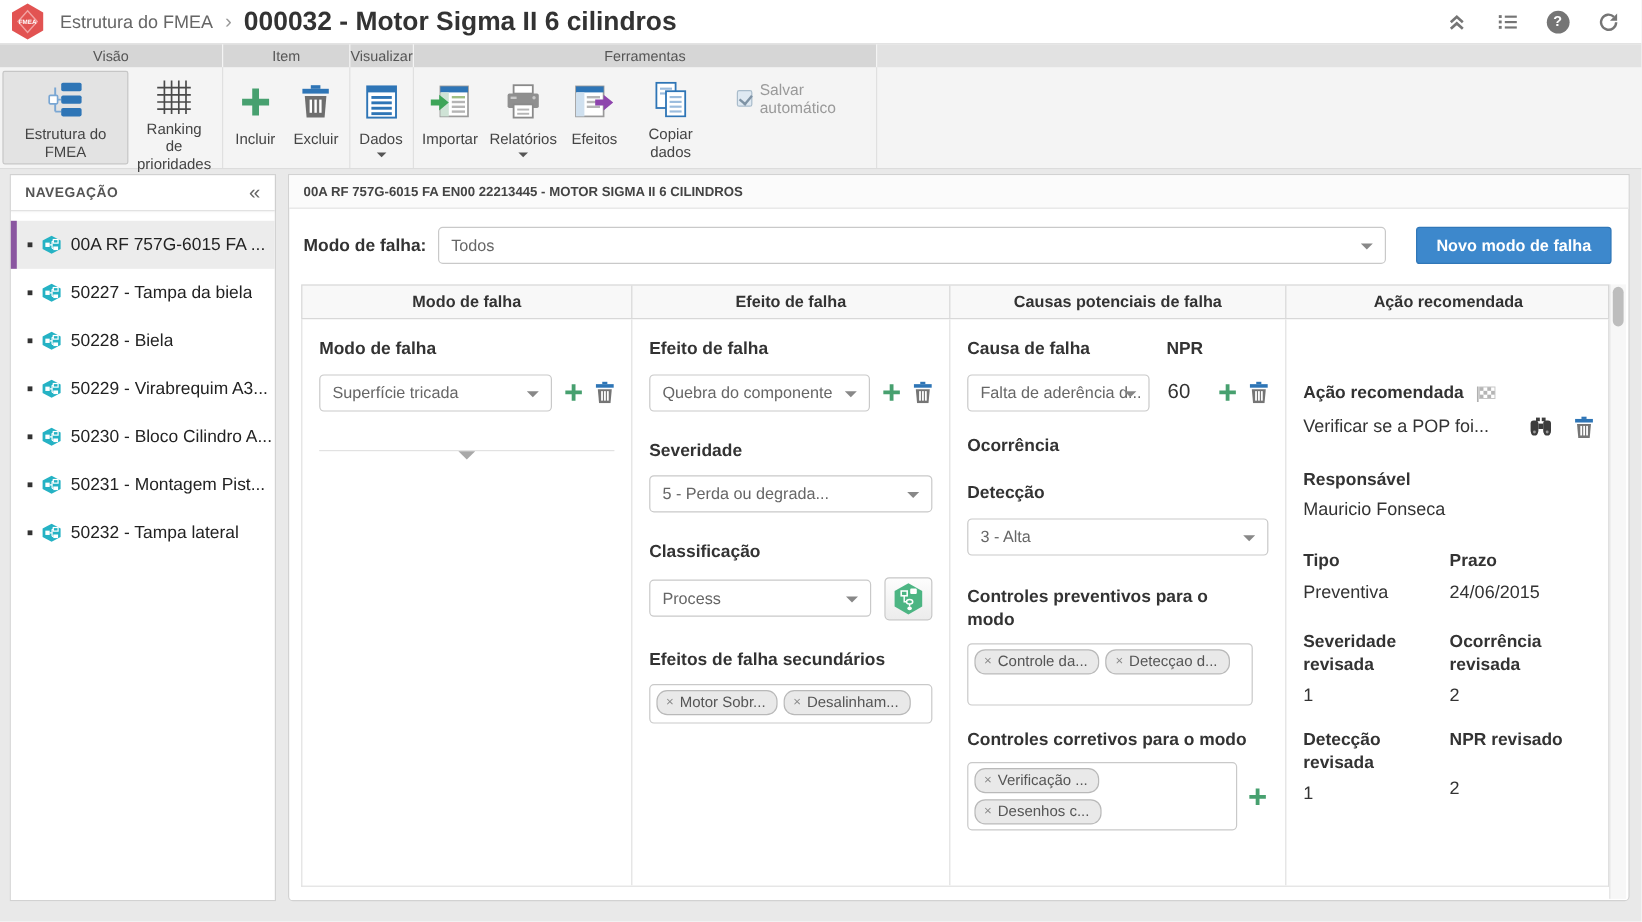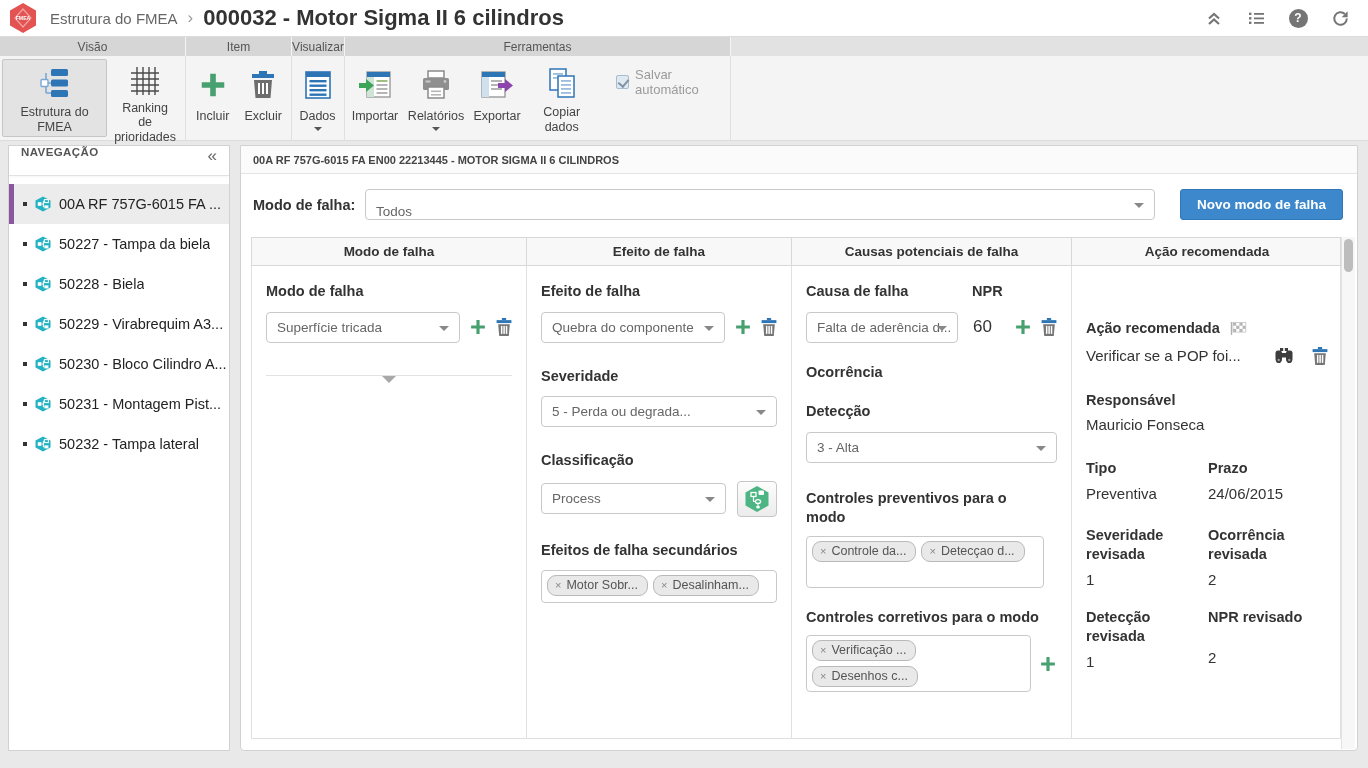--- a/index.html
+++ b/index.html
@@ -28,39 +28,39 @@
   .rbtn.selected { background:#e3e3e3; border-color:#c6c6c6; }
   .rbtn .ric { height:40px; display:flex; align-items:center; justify-content:center; margin-bottom:4px; }
   .drop-caret { width:0; height:0; border-left:4px solid transparent; border-right:4px solid transparent; border-top:4px solid #555; margin-top:4px; }
   .autosave { display:flex; align-items:center; gap:6px; margin:8px 0 0 18px; }
   .autosave .cb { width:14px; height:14px; border:1px solid #a9bccb; background:#dfe9f2; border-radius:2px; position:relative; }
   .autosave .cb::after { content:""; position:absolute; left:3px; top:1px; width:5px; height:8px; border:solid #7f93a5; border-width:0 2px 2px 0; transform:rotate(40deg); }
   .autosave .lbl { font-size:13px; color:#9a9a9a; }
 
   
   .nav { position:absolute; left:8px; top:145px; width:222px; height:606px; background:#fff; border:1px solid #d2d2d2; }
-  .nav-head { height:30px; display:flex; align-items:flex-start; padding:0 12px; border-bottom:1px solid #e2e2e2; box-shadow:0 1px 2px rgba(0,0,0,.04); }
+  .nav-head { height:30px; display:flex; align-items:center; padding:0 12px; border-bottom:1px solid #e2e2e2; box-shadow:0 1px 2px rgba(0,0,0,.04); }
   .nav-title { font-size:11.5px; font-weight:bold; color:#555; letter-spacing:.4px; }
   .nav-collapse { margin-left:auto; font-size:17px; color:#666; cursor:pointer; }
   .nav-items { padding-top:8px; }
   .nav-item { position:relative; height:40px; display:flex; align-items:center; padding-left:14px; cursor:pointer; }
   .nav-item.selected { background:#ececec; }
   .nav-item.selected::before { content:""; position:absolute; left:0; top:0; width:5px; height:100%; background:#8a56a0; }
   .nav-bullet { width:4px; height:4px; background:#333; margin-right:7px; flex:0 0 auto; }
   .nav-hex { margin-right:7px; flex:0 0 auto; }
   .nav-label { font-size:14.5px; color:#222; white-space:nowrap; overflow:hidden; }
 
   
   .card { position:absolute; left:240px; top:145px; width:1118px; height:606px; background:#fff; border:1px solid #d2d2d2; border-radius:0 0 4px 4px; }
   .card-head { height:28px; background:#fbfbfb; border-bottom:1px solid #e4e4e4; display:flex; align-items:center; padding-left:12px; font-size:11px; font-weight:bold; color:#444; }
   .filter-row { display:flex; align-items:center; padding:15px 12px 0 12px; }
   .filter-label { font-size:14.5px; font-weight:bold; color:#333; width:112px; }
   .sel { position:relative; height:31px; border:1px solid #c9c9c9; border-radius:4px; background:#fff; display:flex; align-items:center; padding:0 26px 0 10px; font-size:13.5px; color:#666; cursor:pointer; white-space:nowrap; overflow:hidden; }
   .sel::after { content:""; position:absolute; right:10px; top:13px; width:0; height:0; border-left:5px solid transparent; border-right:5px solid transparent; border-top:5px solid #888; }
-  .filter-sel { width:790px;align-items:flex-end; }
+  .filter-sel { width:790px; }
   .new-btn { margin-left:auto; margin-right:2px; height:31px; padding:0 16px; background:#3d88cc; border:1px solid #3077b8; border-radius:3px; color:#fff; font-size:13.5px; font-weight:bold; display:flex; align-items:center; cursor:pointer; }
 
   .table-wrap { position:absolute; left:10px; top:91px; width:1090px; }
   .thead { display:grid; grid-template-columns:275px 265px 280px 270px; border:1px solid #d8d8d8; background:#f8f8f8; }
   .th { height:27px; display:flex; align-items:center; justify-content:center; font-size:13.5px; font-weight:bold; color:#333; border-right:1px solid #d8d8d8; }
   .th:last-child { border-right:none; }
   .tbody { display:grid; grid-template-columns:275px 265px 280px 270px; border-left:1px solid #e0e0e0; border-right:1px solid #e0e0e0; border-bottom:1px solid #e0e0e0; height:473px; overflow:hidden; }
   .tcell { border-right:1px solid #e0e0e0; padding:16px 14px; overflow:hidden; }
   .tcell:last-child { border-right:none; }
 
@@ -245,21 +245,21 @@
           <svg width="34" height="30" viewBox="0 0 34 30">
             <rect x="2" y="2" width="23" height="25" fill="#fff" stroke="#9a9a9a" stroke-width="1.4"></rect>
             <rect x="2" y="2" width="23" height="5" fill="#2e75b6"></rect>
             <rect x="2" y="7" width="7" height="20" fill="#cfe0ef"></rect>
             <rect x="11" y="10" width="11" height="2" fill="#b5b5b5"></rect>
               <rect x="11" y="14" width="11" height="2" fill="#b5b5b5"></rect>
               <rect x="11" y="18" width="11" height="2" fill="#b5b5b5"></rect>
             <path d="M18 13 h7 v-4 l8 6.5 -8 6.5 v-4 h-7 z" fill="#8e44ad"></path>
           </svg>
         </span>
-        <span>Exportar</span>
+        <span>Efeitos</span>
       </div>
       <div class="rbtn" style="width:80px">
         <span class="ric">
           <svg width="30" height="30" viewBox="0 0 30 30">
             <rect x="3" y="1" width="16" height="21" fill="#fff" stroke="#2e75b6" stroke-width="1.5"></rect>
             <rect x="6" y="5" width="10" height="1.8" fill="#9bbcdd"></rect>
               <rect x="6" y="9" width="10" height="1.8" fill="#9bbcdd"></rect>
             <rect x="11" y="8" width="16" height="21" fill="#fff" stroke="#2e75b6" stroke-width="1.5"></rect>
             <rect x="14" y="12" width="10" height="1.8" fill="#9bbcdd"></rect>
               <rect x="14" y="16" width="10" height="1.8" fill="#9bbcdd"></rect>

